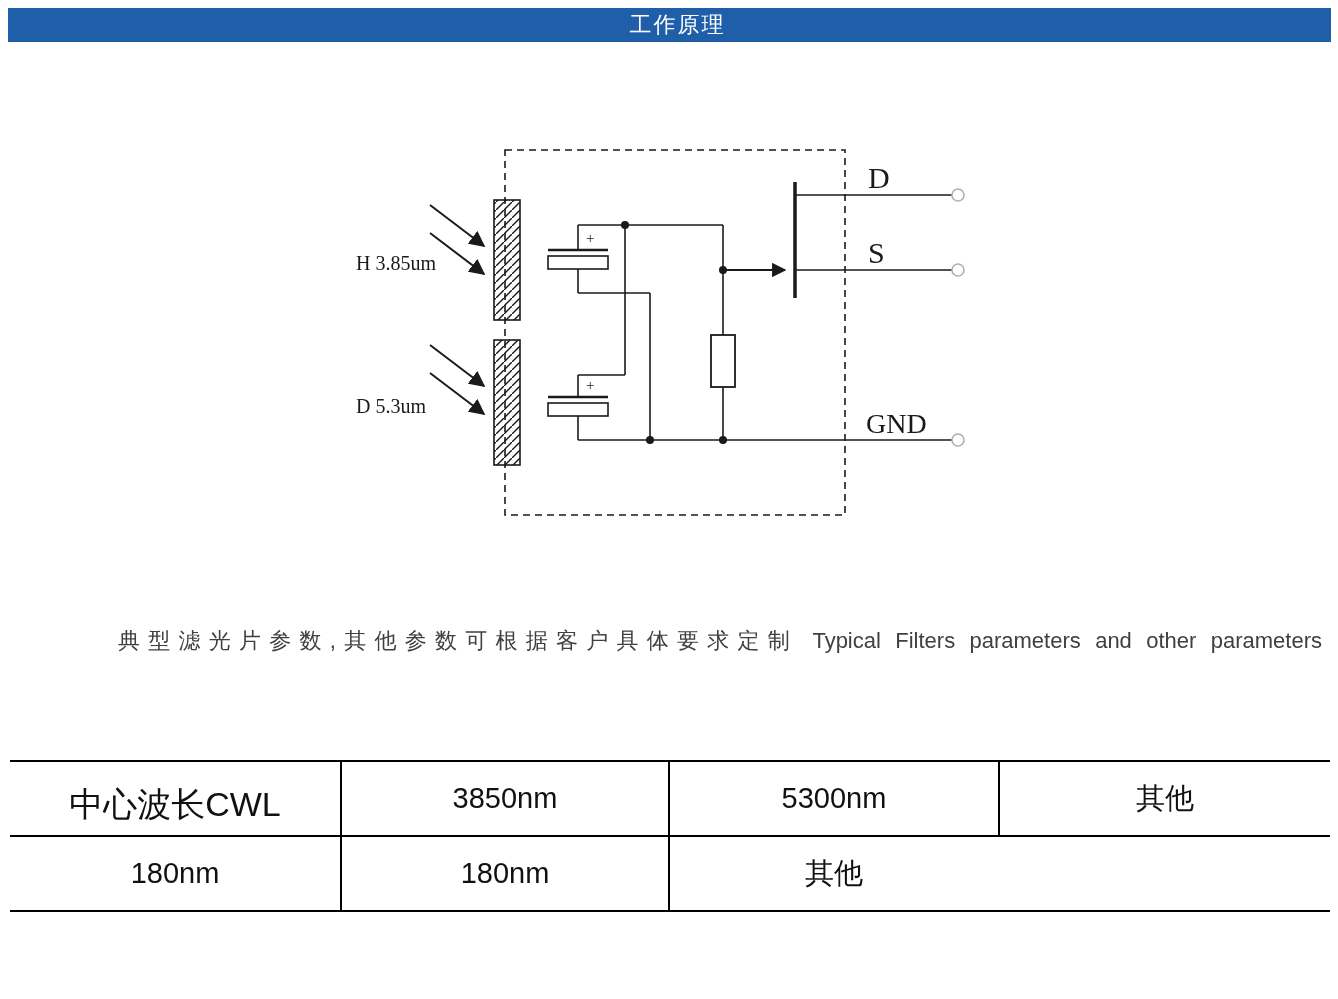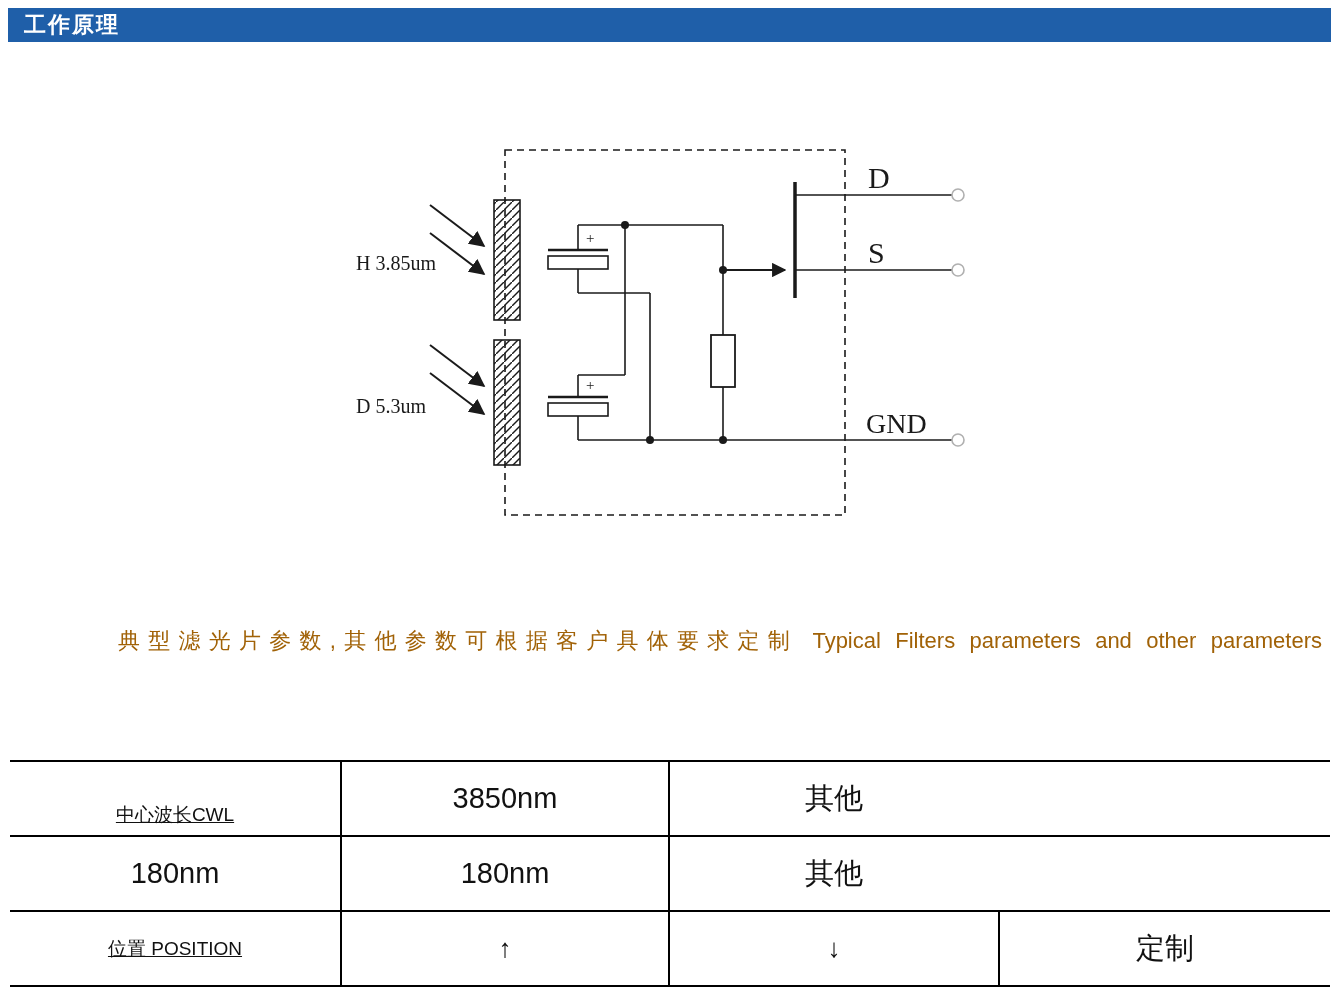--- a/index.html
+++ b/index.html
@@ -12,36 +12,37 @@
     overflow: hidden;
   }
   .title-bar {
     position: absolute;
     left: 8px; top: 8px;
     width: 1323px; height: 34px;
     background: #1f5fa9;
     color: #ffffff;
     display: flex; align-items: center;
     padding-left: 16px;
-    font-size: 22px; font-weight: 700;
+    font-size: 22px; font-weight: 400;
     letter-spacing: 2px;
     font-family: "Liberation Serif", serif;
+    justify-content: center;
   }
   .diagram {
     position: absolute;
     left: 0; top: 130px;
     width: 1338px; height: 430px;
   }
   .para {
     position: absolute;
     left: 10px; top: 616px;
     width: 1312px;
     font-size: 22px;
     line-height: 49px;
-    color: #a16207;
+    color: #404040;
   }
   .pline { display: block; }
   .pline1 {
     text-indent: 108px;
     text-align: justify;
     text-align-last: justify;
   }
   .ftable {
     position: absolute;
     left: 10px; top: 760px;
@@ -55,21 +56,21 @@
     height: 75px;
   }
   .tcell {
     display: flex;
     align-items: center;
     justify-content: center;
     font-size: 29px;
     color: #111;
   }
   .tcell + .tcell { border-left: 2px solid #000; }
-  .tcell.label { font-size: 19px; text-decoration: underline; }
+  .tcell.label { font-size: 34px; }
   .tcell.low { align-items: flex-end; padding-bottom: 7px; }
   .tcell.arrowglyph { font-size: 26px; }
   svg text {
     font-family: "Liberation Serif", serif;
     fill: #1a1a1a;
   }
 </style>
 </head>
 <body>
 
@@ -165,30 +166,25 @@
 
   <div class="para">
     <span class="pline pline1">典型滤光片参数,其他参数可根据客户具体要求定制 Typical Filters parameters and other parameters</span>
   </div>
 
   <div class="ftable">
 
     <div class="trow">
       <div class="tcell label low">中心波长CWL</div>
       <div class="tcell">3850nm</div>
+      <div class="tcell">5300nm</div>
       <div class="tcell">其他</div>
     </div>
 
     <div class="trow">
       <div class="tcell">180nm</div>
       <div class="tcell">180nm</div>
       <div class="tcell">其他</div>
     </div>
 
-    <div class="trow">
-      <div class="tcell label">位置 POSITION</div>
-      <div class="tcell arrowglyph">↑</div>
-      <div class="tcell arrowglyph">↓</div>
-      <div class="tcell">定制</div>
-    </div>
 
   </div>
 </div>
 
 </body></html>

